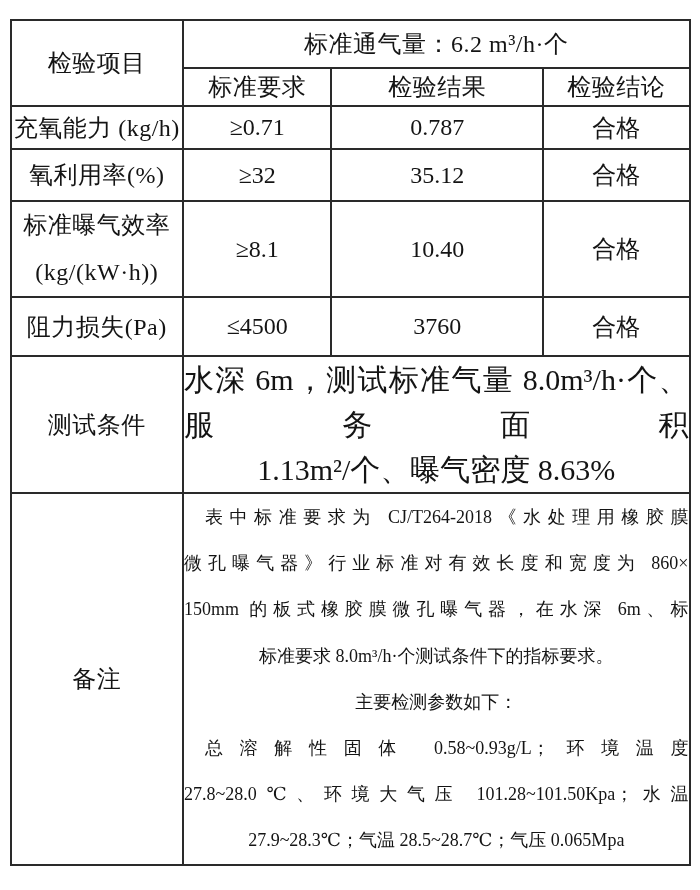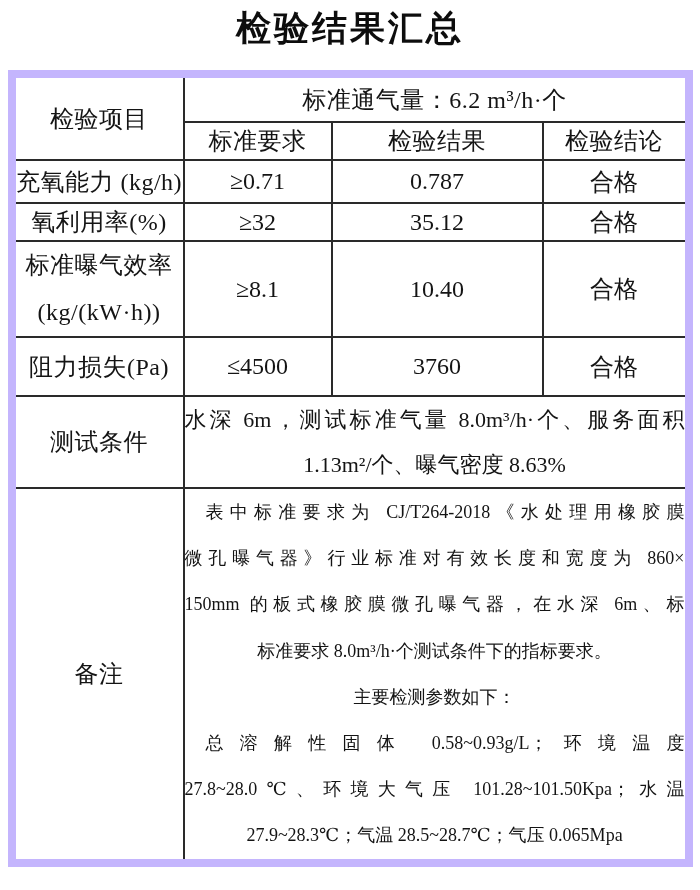--- a/index.html
+++ b/index.html
@@ -24,55 +24,55 @@
     font-size: 35px;
     letter-spacing: 3px;
     color: #0d0d0d;
   }
 
   table.report {
     border-collapse: collapse;
     table-layout: fixed;
     width: 681px;
     margin: 19px auto 0 auto;
-    border: 8px solid #c4b5fd;
+    border: 1px solid #c4b5fd;
   }
   table.report td {
     border: 2px solid #2a2a2a;
     text-align: center;
     vertical-align: middle;
     font-size: 24px;
     padding: 0;
     overflow: hidden;
   }
 
   col.c1 { width: 172px; }
   col.c2 { width: 148px; }
   col.c3 { width: 211px; }
   col.c4 { width: 146px; }
 
   tr.r-span  { height: 48px; }
   tr.r-hdr2  { height: 38px; }
   tr.r-data1 { height: 43px; }
-  tr.r-data2 { height: 38px; }
+  tr.r-data2 { height: 52px; }
   tr.r-data3 { height: 93px; }
   tr.r-data4 { height: 59px; }
   tr.r-cond  { height: 90px; }
   tr.r-note  { height: 371px; }
 
   .cell-label { letter-spacing: 0.5px; }
   .two-line div { line-height: 47px; }
 
   td.text-cell {
     text-align: left;
     vertical-align: top;
     padding: 0 6px 0 11px;
   }
   .cond-lines .line {
-    font-size: 22px;
+    font-size: 30px;
     line-height: 45px;
     white-space: nowrap;
   }
   .remark-lines { padding-top: 5px; }
   .remark-lines .line {
     font-size: 18px;
     line-height: 46.2px;
     white-space: nowrap;
   }
   .line.stretch {
@@ -80,21 +80,20 @@
     text-align: justify;
     text-align-last: justify;
   }
   .line.ind1 { text-indent: 21px; }
 </style>
 </head>
 <body>
 
 <div class="page">
 
-  <div class="page-title">检验结果汇总</div>
 
   <table class="report">
     <colgroup>
       <col class="c1">
         <col class="c2">
         <col class="c3">
         <col class="c4">
     </colgroup>
 
     <tbody>

